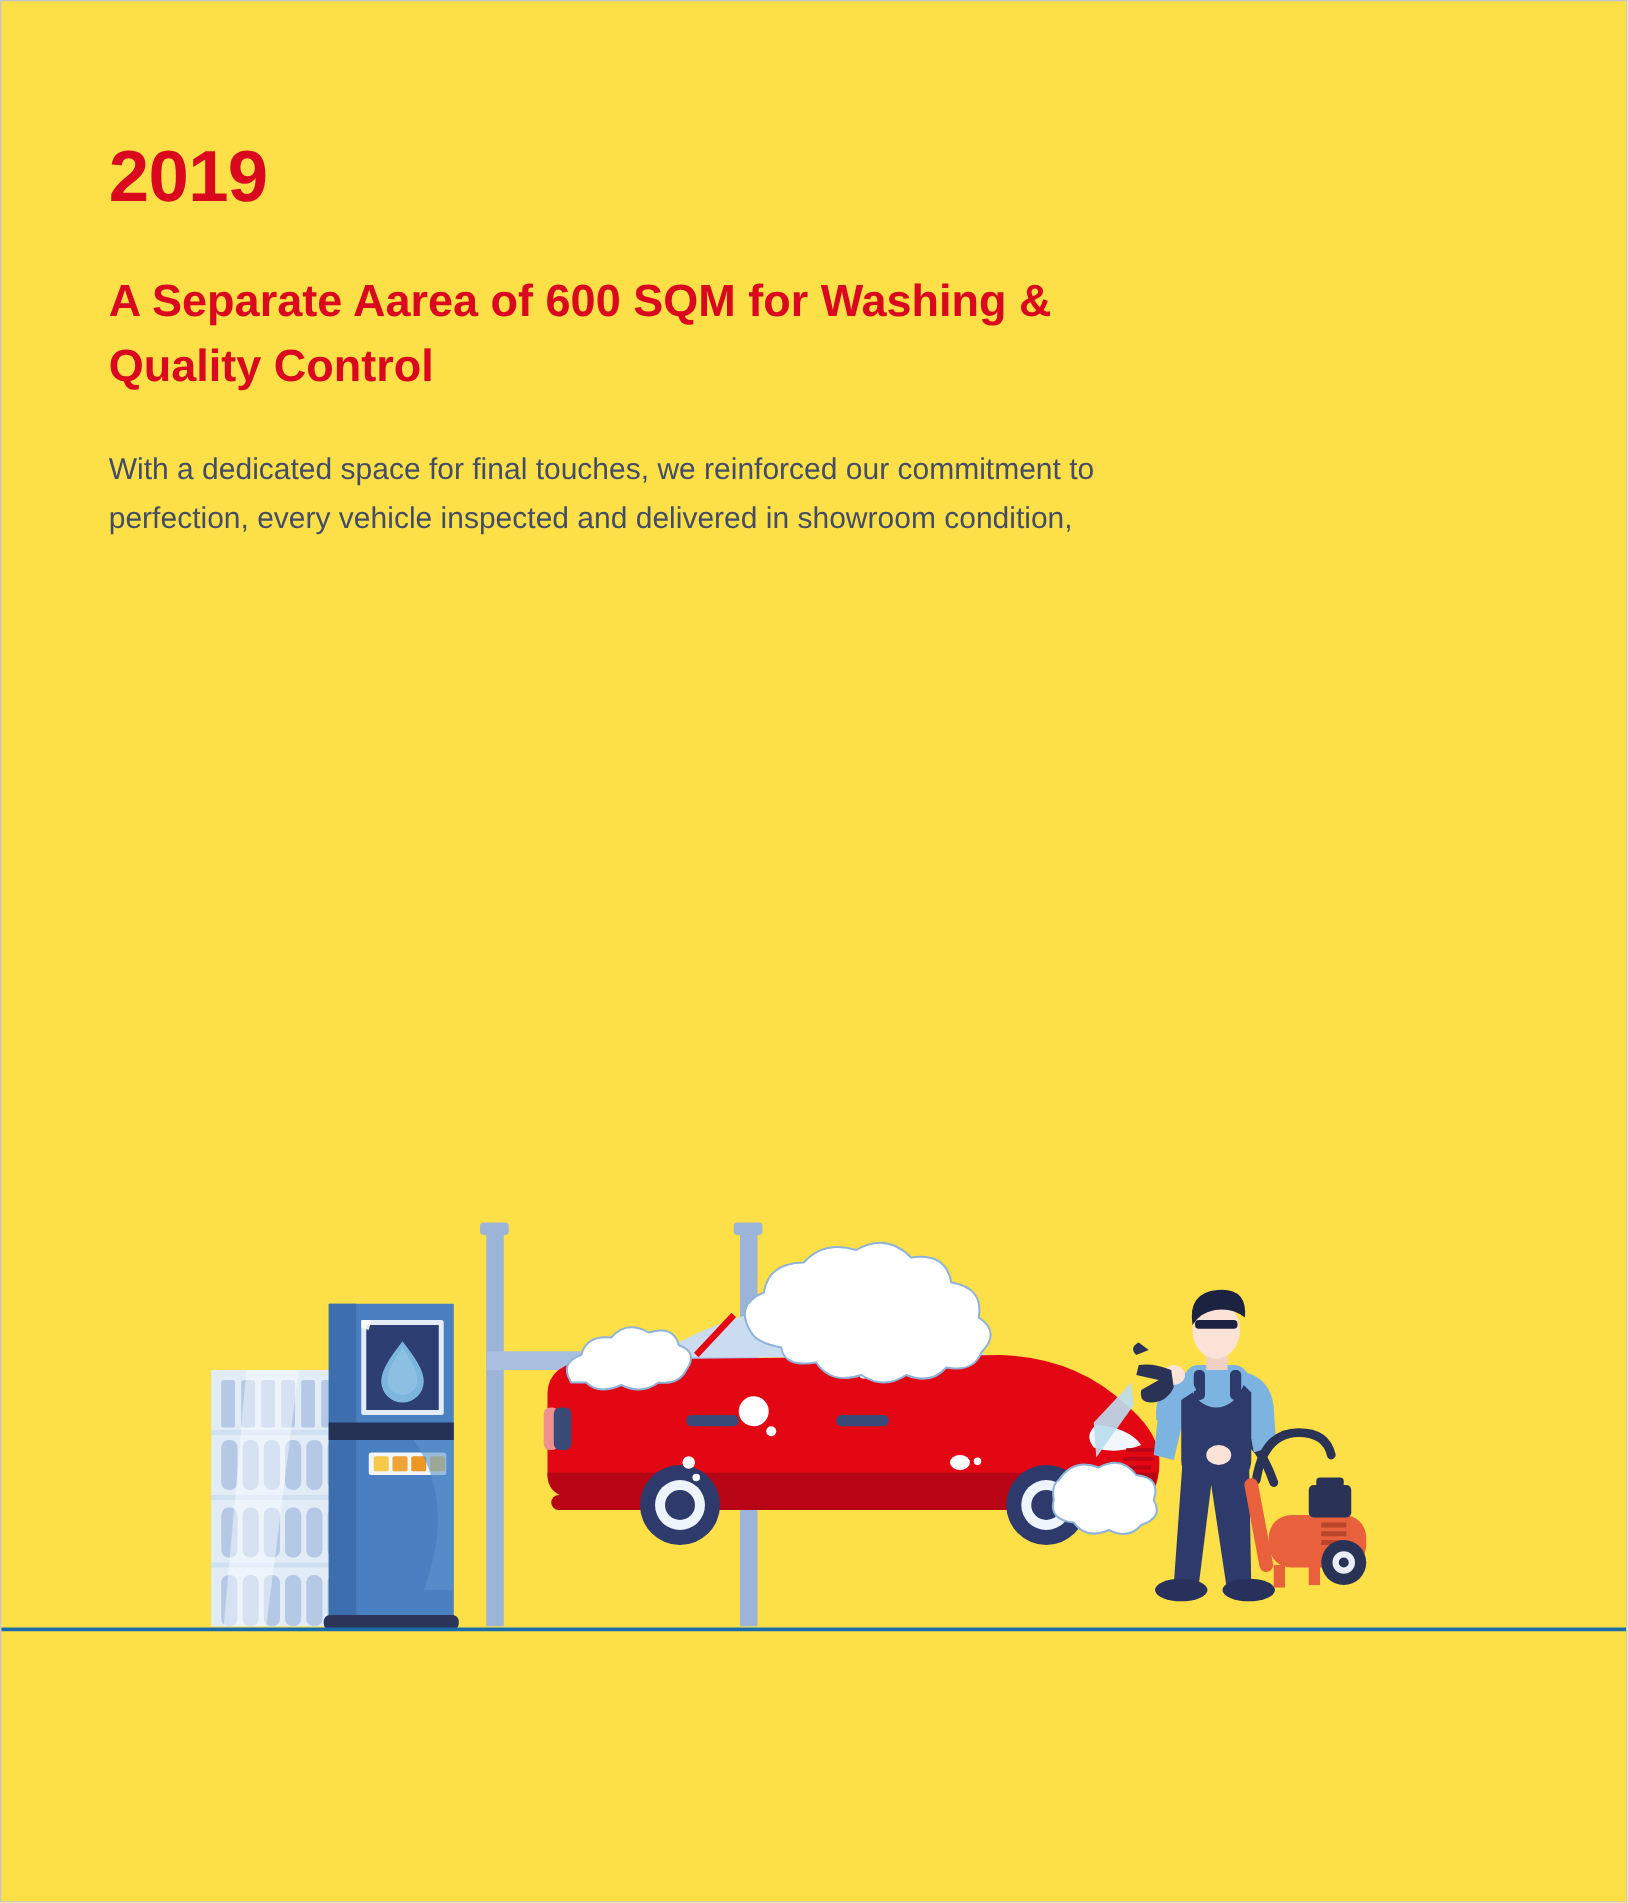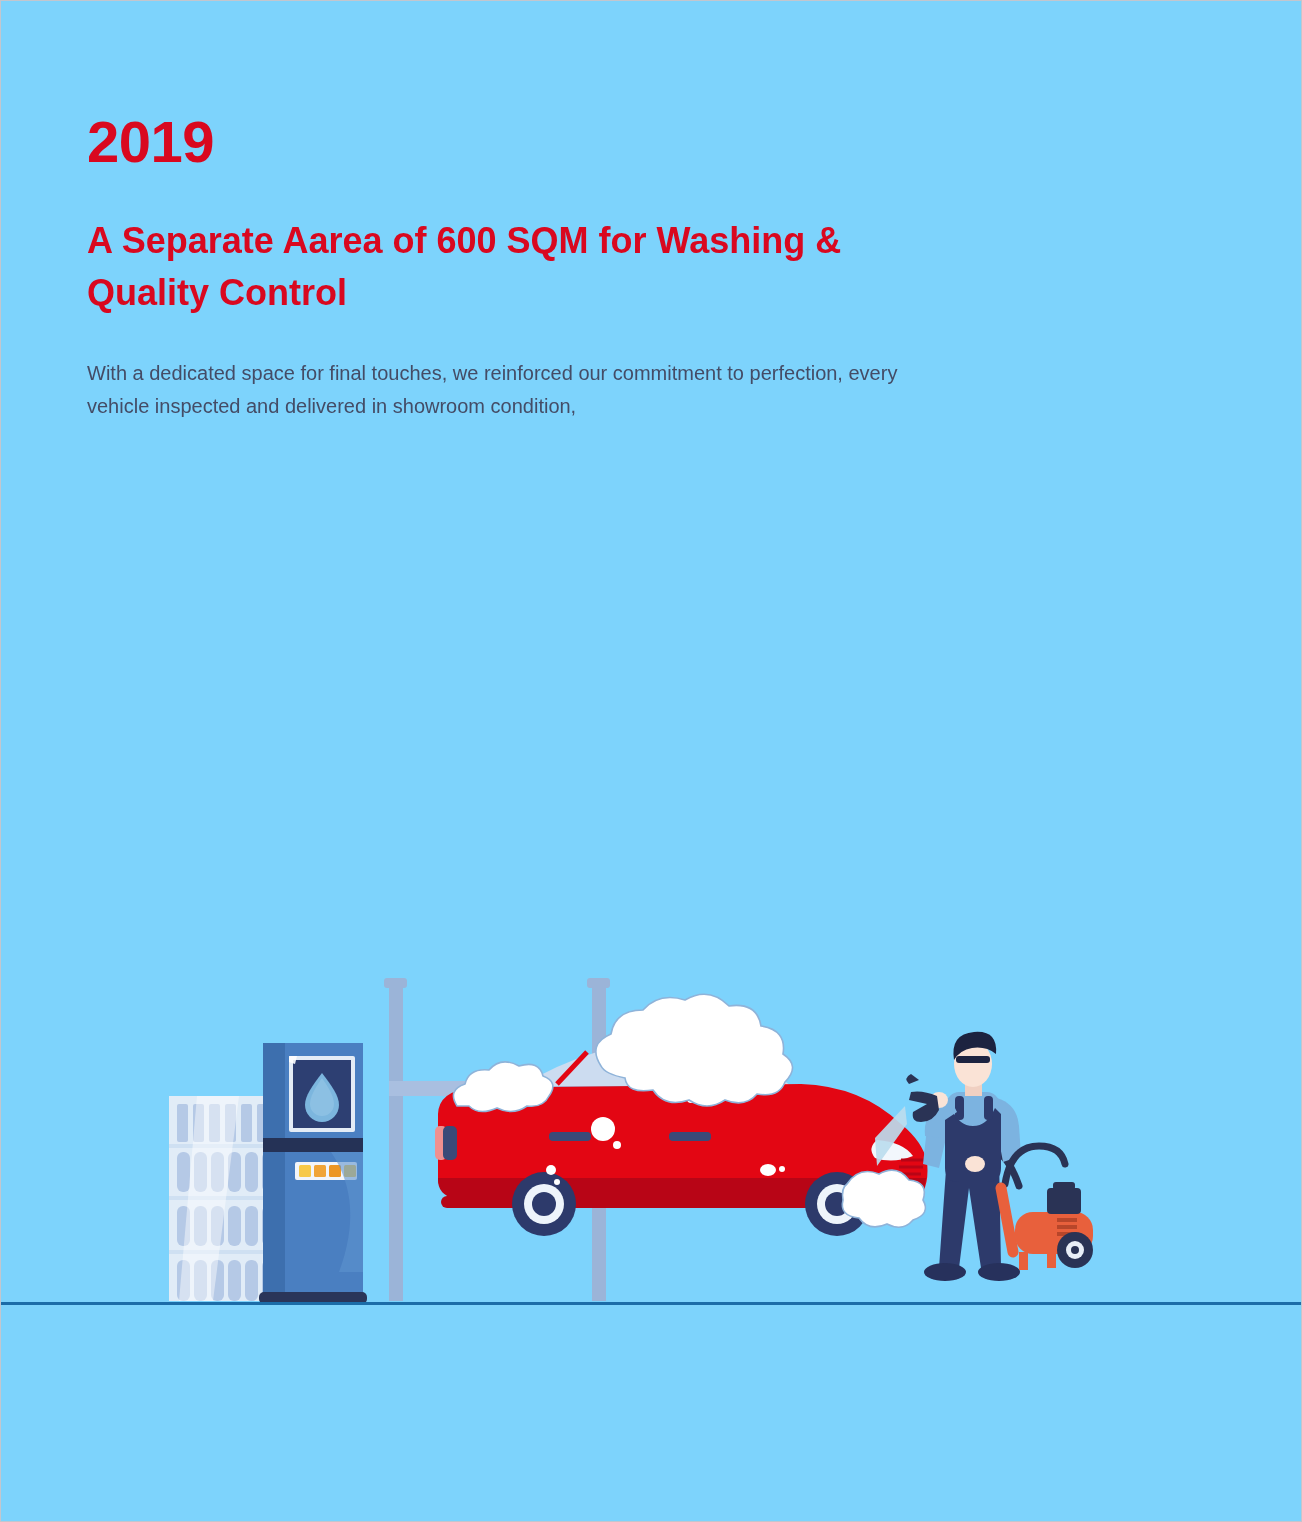--- a/index.html
+++ b/index.html
@@ -8,21 +8,21 @@
     padding: 0;
     background: #ffffff;
   }
   body {
     font-family: "Liberation Sans", sans-serif;
   }
   .page {
     position: relative;
     width: 1302px;
     height: 1522px;
-    background: #7dd3fc;
+    background: #fde047;
     border: 1px solid #c3c6ce;
     box-sizing: border-box;
     overflow: hidden;
   }
 
   
   .text-block {
     position: absolute;
     left: 86px;
     top: 112px;
@@ -38,21 +38,21 @@
   }
   .headline {
     font-size: 36px;
     font-weight: 700;
     color: #d9081f;
     line-height: 1.45;
     margin: 0 0 38px 0;
     max-width: 760px;
   }
   .body-copy {
-    font-size: 20px;
+    font-size: 24px;
     font-weight: 400;
     color: #444c66;
     line-height: 1.62;
     margin: 0;
     max-width: 850px;
   }
 
   
   .illustration {
     position: absolute;

